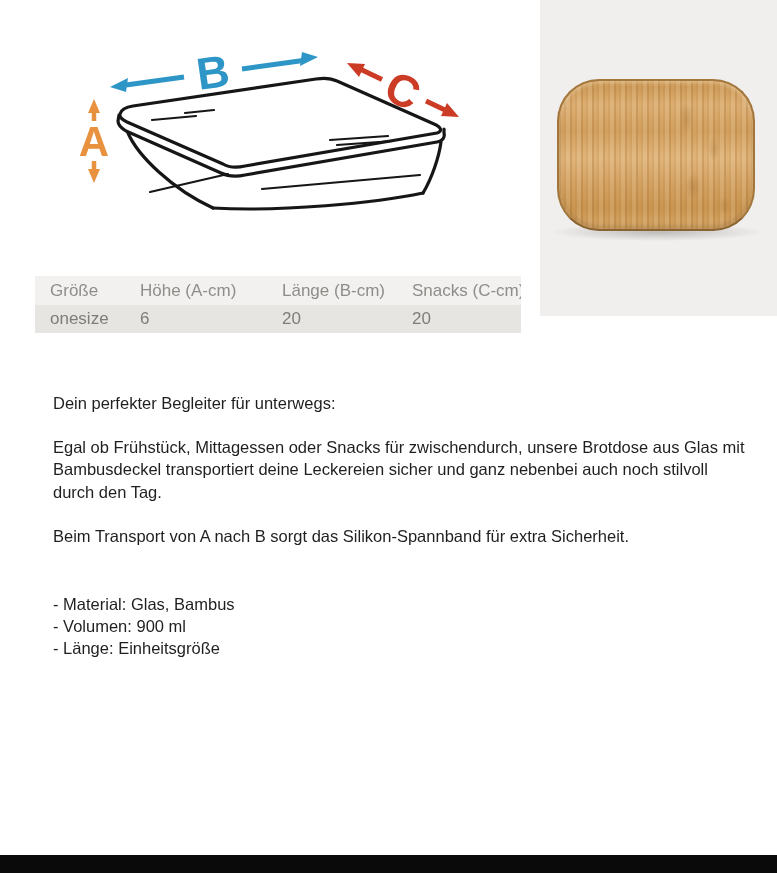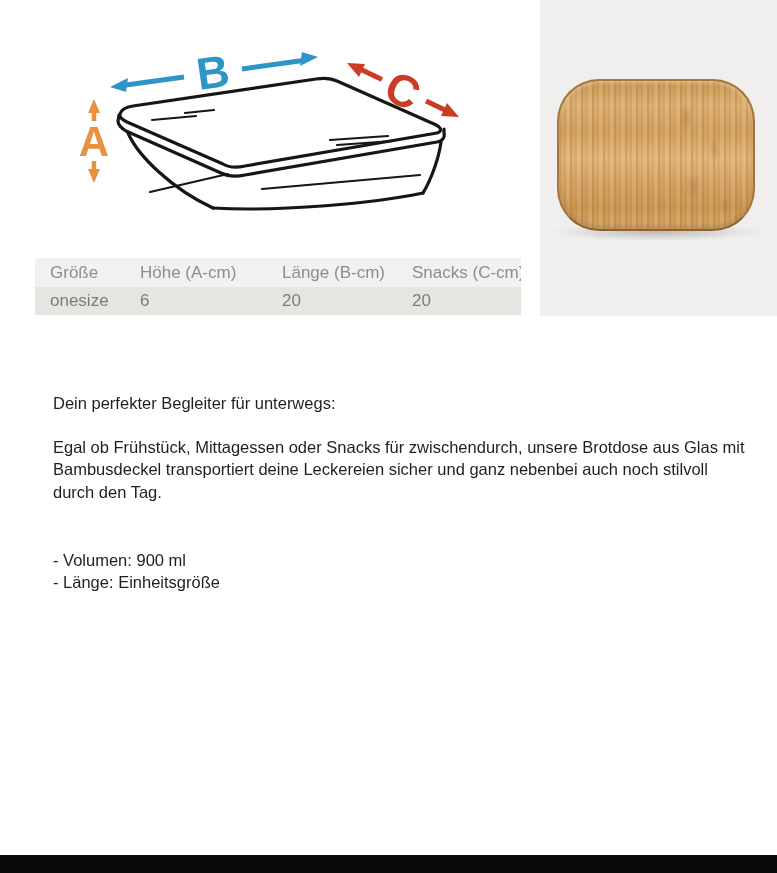--- a/index.html
+++ b/index.html
@@ -61,21 +61,21 @@
     background:
       radial-gradient(ellipse 10px 22px at 30% 20%, rgba(150,98,38,0.28), rgba(150,98,38,0) 70%),
       radial-gradient(ellipse 8px 18px at 70% 45%, rgba(150,98,38,0.25), rgba(150,98,38,0) 70%),
       radial-gradient(ellipse 11px 20px at 40% 75%, rgba(150,98,38,0.28), rgba(150,98,38,0) 70%),
       radial-gradient(ellipse 7px 14px at 85% 90%, rgba(150,98,38,0.22), rgba(150,98,38,0) 70%);
   }
 
   
   .size-table {
     position: absolute;
-    left: 35px; top: 258px;
+    left: 35px; top: 276px;
     width: 486px;
     border-collapse: collapse;
     font-size: 17px;
     table-layout: fixed;
   }
   .size-table th, .size-table td {
     text-align: left;
     font-weight: 400;
     padding: 4px 6px 4px 15px;
     white-space: nowrap;
@@ -191,19 +191,21 @@
       <td>6</td>
       <td>20</td>
       <td>20</td>
     </tr>
   </tbody>
 </table>
 
 <div class="description">
   <p>Dein perfekter Begleiter für unterwegs:</p>
   <p>Egal ob Frühstück, Mittagessen oder Snacks für zwischendurch, unsere Brotdose aus Glas mit Bambusdeckel transportiert deine Leckereien sicher und ganz nebenbei auch noch stilvoll durch den Tag.</p>
+  <p class="para-last">Beim Transport von A nach B sorgt das Silikon-Spannband für extra Sicherheit.</p>
   <ul class="spec-list">
+    <li>- Material: Glas, Bambus</li>
     <li>- Volumen: 900 ml</li>
     <li>- Länge: Einheitsgröße</li>
   </ul>
 </div>
 
 <div class="footer-bar" style="background:#0a0a0a"></div>
 
 </body></html>

